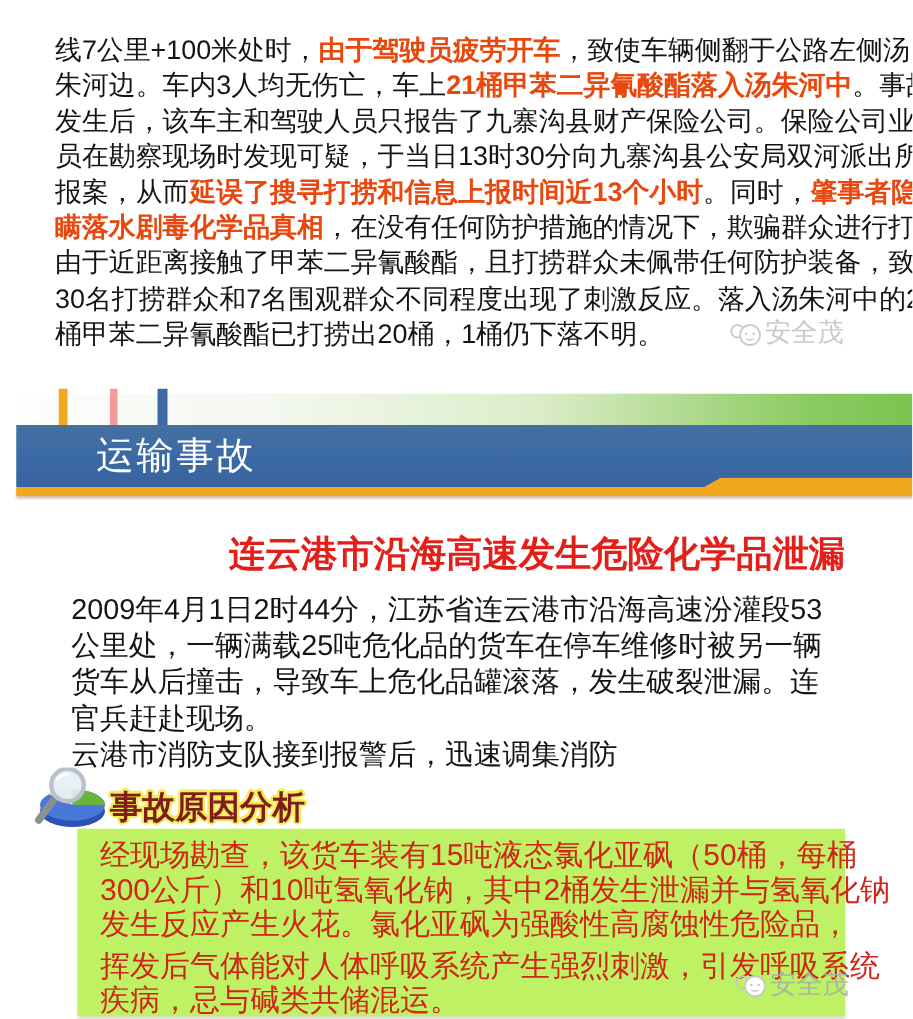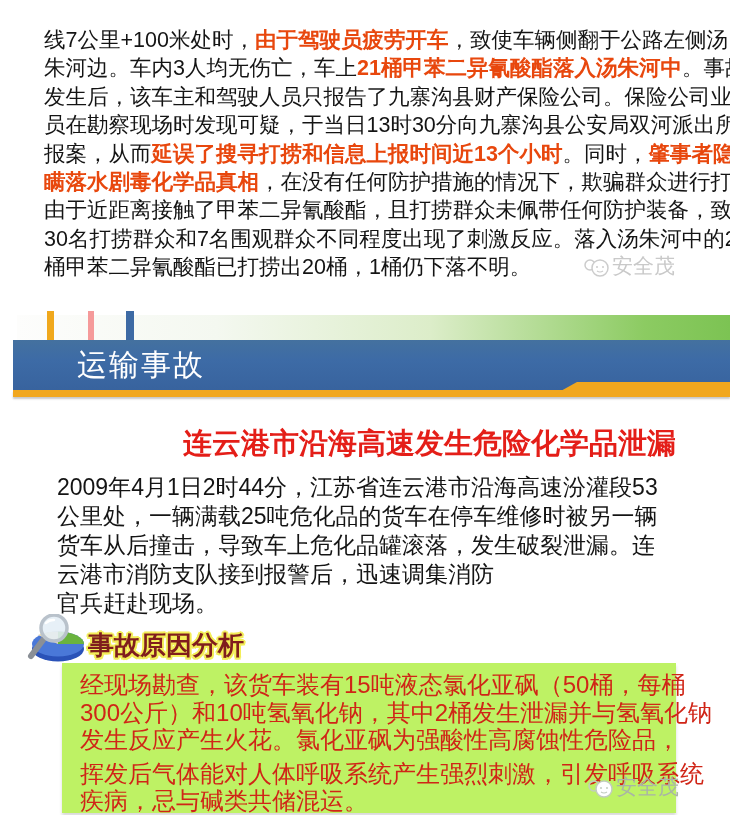--- a/index.html
+++ b/index.html
@@ -152,22 +152,22 @@
   <div id="banner-underline"></div>
   <div id="banner-corner"></div>
 
 
   <div id="case-title">连云港市沿海高速发生危险化学品泄漏</div>
 
   <div id="case-para">
       <div><span>2009年4月1日2时44分，江苏省连云港市沿海高速汾灌段53</span></div>
       <div><span>公里处，一辆满载25吨危化品的货车在停车维修时被另一辆</span></div>
       <div><span>货车从后撞击，导致车上危化品罐滚落，发生破裂泄漏。连</span></div>
+      <div><span>官兵赶赴现场。</span></div>
       <div><span>云港市消防支队接到报警后，迅速调集消防</span></div>
-      <div><span>官兵赶赴现场。</span></div>
     </div>
 
   <div id="analysis-icon">
     <svg width="62" height="50" viewBox="0 0 62 50">
       <ellipse cx="32" cy="35" rx="26" ry="12.5" fill="#2a52b8"></ellipse>
       <ellipse cx="32" cy="30" rx="26" ry="12.5" fill="#4a78d8"></ellipse>
       <path d="M32,30 L32,17.5 A26,12.5 0 0 1 58,30 Z" fill="#6ab33e"></path>
       <path d="M32,30 L12,21 A26,12.5 0 0 1 32,17.5 Z" fill="#ead9b0"></path>
       <line x1="17" y1="26" x2="5" y2="42" stroke="#8a8f96" stroke-width="6" stroke-linecap="round"></line>
       <circle cx="28" cy="14" r="13" fill="#e4eef6" fill-opacity="0.88" stroke="#b9c2cb" stroke-width="3.5"></circle>

